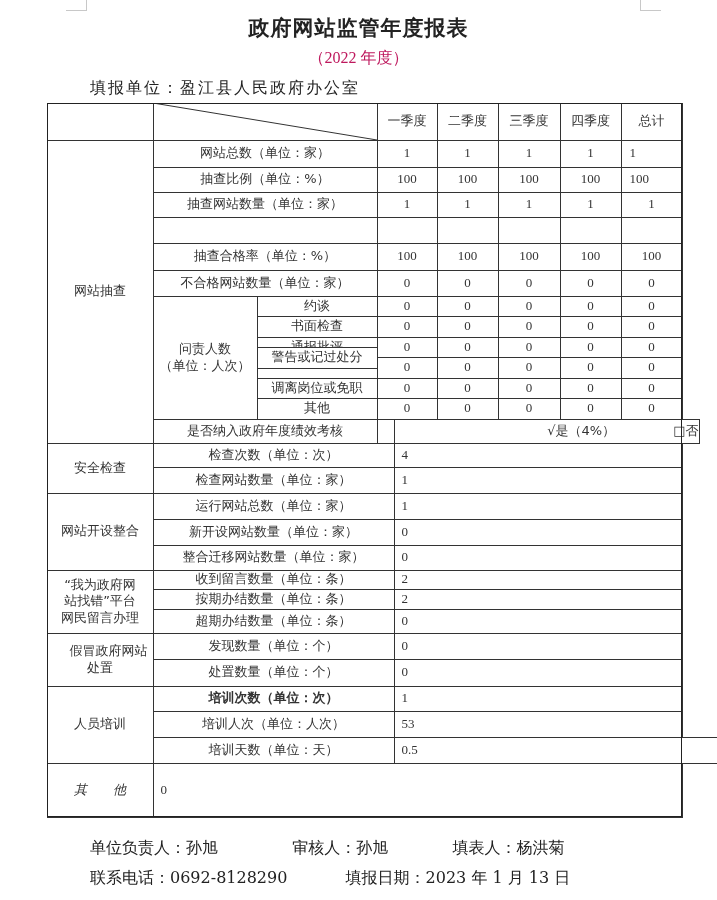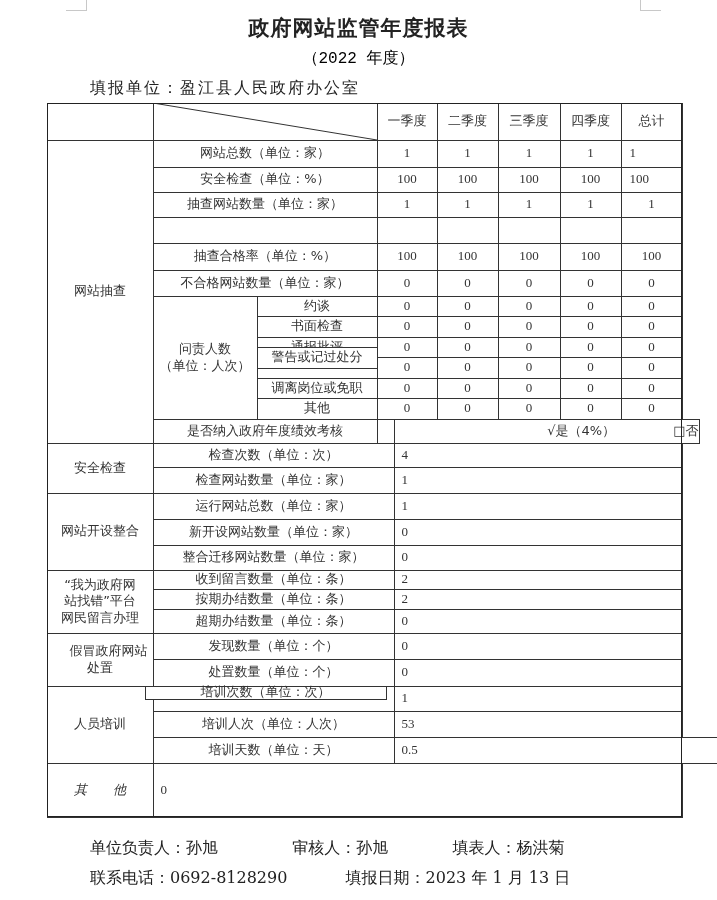--- a/index.html
+++ b/index.html
@@ -7,21 +7,21 @@
     width:717px; height:900px; background:#ffffff; position:relative; overflow:hidden;
     font-family:"DejaVu Sans", "Liberation Sans", sans-serif; color:#222;
   }
   .corner { position:absolute; border-color:#c8c8c8; border-style:solid; width:20px; height:10px; }
   .corner.tl { left:66px; top:0; border-width:0 1px 1px 0; }
   .corner.tr { left:640px; top:0; border-width:0 0 1px 1px; }
 
   .title { position:absolute; left:0; width:717px; top:14px; text-align:center;
     font-family:"DejaVu Serif", serif; font-weight:bold; font-size:21px; letter-spacing:1px; color:#222; }
   .subtitle { position:absolute; left:0; width:717px; top:48px; text-align:center;
-    font-family:Liberation Mono, monospace; font-size:16px; color:#000000; }
+    font-family:Liberation Serif, serif; font-size:16px; color:#be185d; }
   .unit-line { position:absolute; left:90px; top:78px; font-family:"DejaVu Serif", serif; font-size:16px; letter-spacing:2px; color:#222; }
 
   .cell { position:absolute; box-sizing:border-box; border:1px solid #333;
     display:flex; align-items:center; justify-content:center; text-align:center;
     font-size:13px; line-height:1.25; color:#333; background:#fff; margin:-0.5px 0 0 -0.5px; }
   .cell.left { justify-content:flex-start; padding-left:7px; }
   .cell.num { font-family:"Liberation Serif", "DejaVu Serif", serif; font-size:13px; }
   .cell.total-num { justify-content:flex-start; padding-left:8px; }
   .outer { position:absolute; left:47px; top:103px; width:635px; height:714px; border:1.5px solid #222; box-sizing:border-box; pointer-events:none; z-index:5; }
 
@@ -48,21 +48,21 @@
     <div class="cell" style="left: 498px; top: 103px; width: 63px; height: 38px;">三季度</div>
     <div class="cell" style="left: 560px; top: 103px; width: 62px; height: 38px;">四季度</div>
     <div class="cell" style="left: 621px; top: 103px; width: 62px; height: 38px;">总计</div>
     <div class="cell" style="left: 47px; top: 140px; width: 107px; height: 304px;">网站抽查</div>
     <div class="cell" style="left: 153px; top: 140px; width: 225px; height: 28px;">网站总数（单位：家）</div>
     <div class="cell num" style="left: 377px; top: 140px; width: 61px; height: 28px;">1</div>
     <div class="cell num" style="left: 437px; top: 140px; width: 62px; height: 28px;">1</div>
     <div class="cell num" style="left: 498px; top: 140px; width: 63px; height: 28px;">1</div>
     <div class="cell num" style="left: 560px; top: 140px; width: 62px; height: 28px;">1</div>
     <div class="cell num total-num" style="left: 621px; top: 140px; width: 62px; height: 28px;">1</div>
-    <div class="cell" style="left: 153px; top: 167px; width: 225px; height: 26px;">安全检查（单位：%）</div>
+    <div class="cell" style="left: 153px; top: 167px; width: 225px; height: 26px;">抽查比例（单位：%）</div>
     <div class="cell num" style="left: 377px; top: 167px; width: 61px; height: 26px;">100</div>
     <div class="cell num" style="left: 437px; top: 167px; width: 62px; height: 26px;">100</div>
     <div class="cell num" style="left: 498px; top: 167px; width: 63px; height: 26px;">100</div>
     <div class="cell num" style="left: 560px; top: 167px; width: 62px; height: 26px;">100</div>
     <div class="cell num total-num" style="left: 621px; top: 167px; width: 62px; height: 26px;">100</div>
     <div class="cell" style="left: 153px; top: 192px; width: 225px; height: 26px;">抽查网站数量（单位：家）</div>
     <div class="cell num" style="left: 377px; top: 192px; width: 61px; height: 26px;">1</div>
     <div class="cell num" style="left: 437px; top: 192px; width: 62px; height: 26px;">1</div>
     <div class="cell num" style="left: 498px; top: 192px; width: 63px; height: 26px;">1</div>
     <div class="cell num" style="left: 560px; top: 192px; width: 62px; height: 26px;">1</div>
@@ -155,21 +155,21 @@
     <div class="cell num left" style="left: 394px; top: 609px; width: 289px; height: 25px;">0</div>
     <div class="cell" style="left: 47px; top: 633px; width: 107px; height: 54px; flex-direction: column;">
       <span style="display: block; margin-left: 17px;">假冒政府网站</span>
       <span style="display: block;">处置</span>
     </div>
     <div class="cell" style="left: 153px; top: 633px; width: 242px; height: 27px;">发现数量（单位：个）</div>
     <div class="cell num left" style="left: 394px; top: 633px; width: 289px; height: 27px;">0</div>
     <div class="cell" style="left: 153px; top: 659px; width: 242px; height: 28px;">处置数量（单位：个）</div>
     <div class="cell num left" style="left: 394px; top: 659px; width: 289px; height: 28px;">0</div>
     <div class="cell" style="left: 47px; top: 686px; width: 107px; height: 78px;">人员培训</div>
-    <div class="cell" style="left: 145px; top: 686px; width: 242px; height: 14px;">培训次数（单位：次）</div>
+    <div class="cell" style="left: 153px; top: 686px; width: 242px; height: 26px; font-weight: bold;">培训次数（单位：次）</div>
     <div class="cell num left" style="left: 394px; top: 686px; width: 289px; height: 26px;">1</div>
     <div class="cell" style="left: 153px; top: 711px; width: 242px; height: 27px;">培训人次（单位：人次）</div>
     <div class="cell num left" style="left: 394px; top: 711px; width: 289px; height: 27px;">53</div>
     <div class="cell" style="left: 153px; top: 737px; width: 242px; height: 27px;">培训天数（单位：天）</div>
     <div class="cell num left" style="left: 394px; top: 737px; width: 334px; height: 27px;">0.5</div>
     <div class="cell" style="left: 47px; top: 763px; width: 107px; height: 55px; font-style: italic;">其　　他</div>
     <div class="cell num left" style="left: 153px; top: 763px; width: 530px; height: 55px;">0</div>
   </div>
 <div class="outer"></div>
 <svg class="diag" viewBox="0 0 224 37" preserveAspectRatio="none">

